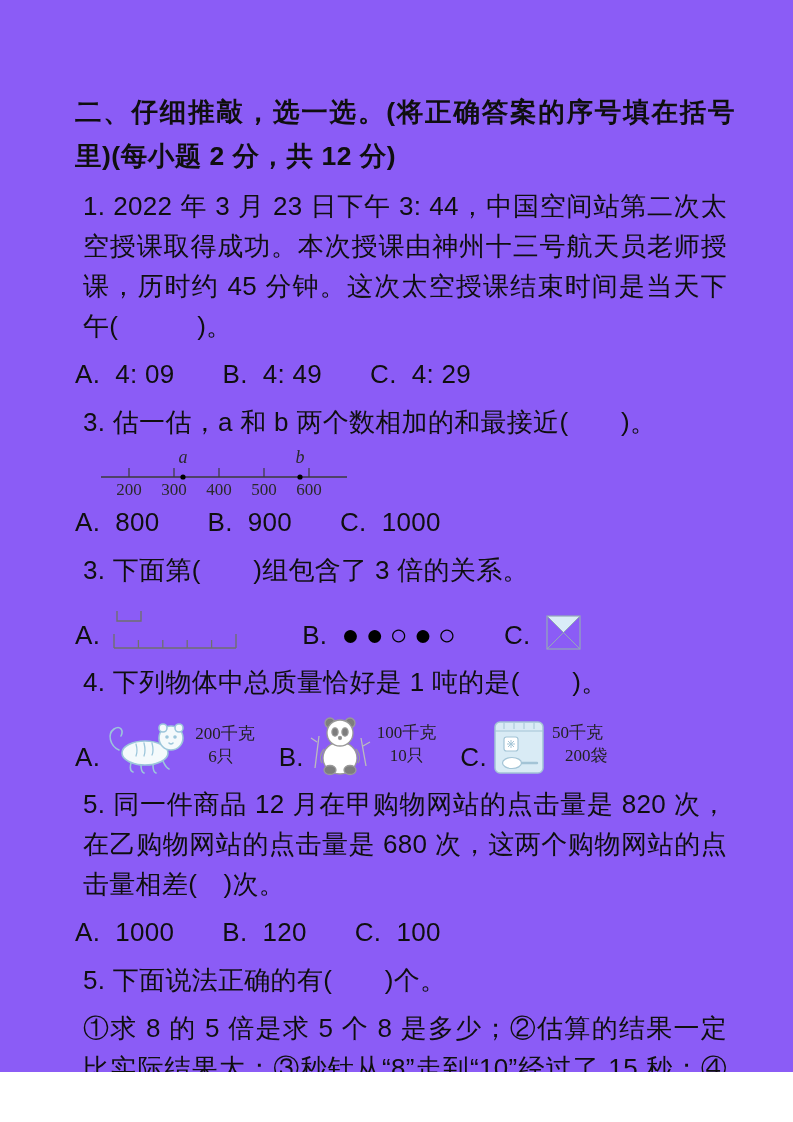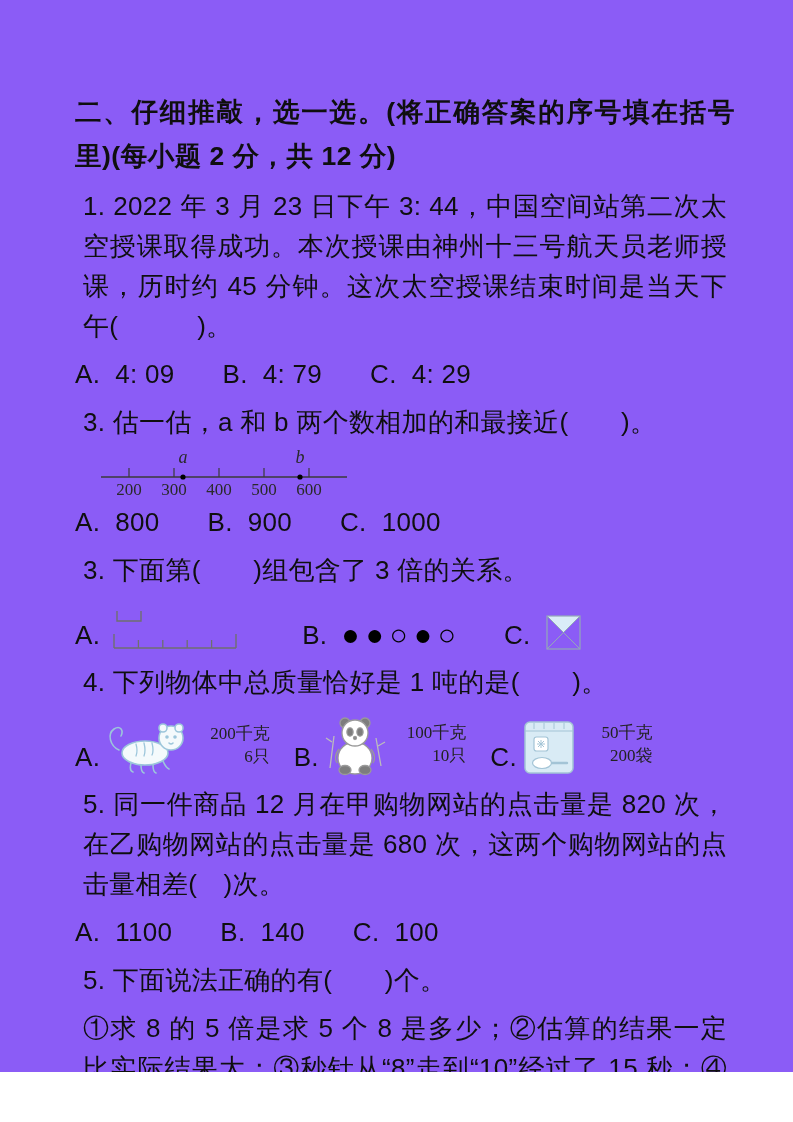--- a/index.html
+++ b/index.html
@@ -39,38 +39,37 @@
     color:#000;
   }
   .xsquare-svg { margin:0 0 3px 14px; }
 
   
   .fig-row { display:flex; align-items:flex-end; height:66px; margin:1px 0 3px 0; }
   .fig-group { display:flex; align-items:flex-end; margin-right:24px; }
   .fig-group svg { margin-left:5px; }
   .fig-labels {
     font-family:"Liberation Serif", serif; font-size:17px; line-height:23px;
-    color:#222; margin-left:21px; align-self:center; padding-bottom:4px;
+    color:#222; margin-left:6px; align-self:center; padding-bottom:4px;
     white-space:nowrap;
-    text-align:right;
   }
   .fig-labels .cnt { padding-left:13px; }
 </style>
 </head>
 <body>
 
 <div class="page">
   <div class="content">
 
     <h2 class="title">二、仔细推敲，选一选。(将正确答案的序号填在括号里)(每小题 2 分，共 12 分)</h2>
 
     <p class="qtext">1. 2022 年 3 月 23 日下午 3: 44，中国空间站第二次太空授课取得成功。本次授课由神州十三号航天员老师授课，历时约 45 分钟。这次太空授课结束时间是当天下午(　　　)。</p>
     <div class="opt-row">
       <span class="opt">A.  4: 09</span>
-      <span class="opt">B.  4: 79</span>
+      <span class="opt">B.  4: 49</span>
       <span class="opt">C.  4: 29</span>
     </div>
 
     <p class="qtext">3. 估一估，a 和 b 两个数相加的和最接近(　　)。</p>
     <div class="numline-wrap">
       <svg width="252" height="48" viewBox="0 0 252 48">
         <line x1="2" y1="27" x2="248" y2="27" stroke="#3a3a3a" stroke-width="1.4"></line>
         <line x1="30" y1="18" x2="30" y2="27" stroke="#3a3a3a" stroke-width="1.2"></line>
         <line x1="75" y1="18" x2="75" y2="27" stroke="#3a3a3a" stroke-width="1.2"></line>
         <line x1="120" y1="18" x2="120" y2="27" stroke="#3a3a3a" stroke-width="1.2"></line>
@@ -176,22 +175,22 @@
         <div class="fig-labels">
           <div>50千克</div>
           <div class="cnt">200袋</div>
         </div>
       </div>
 
     </div>
 
     <p class="qtext">5. 同一件商品 12 月在甲购物网站的点击量是 820 次，在乙购物网站的点击量是 680 次，这两个购物网站的点击量相差(　)次。</p>
     <div class="opt-row">
-      <span class="opt">A.  1100</span>
-      <span class="opt">B.  140</span>
+      <span class="opt">A.  1000</span>
+      <span class="opt">B.  120</span>
       <span class="opt">C.  100</span>
     </div>
 
     <p class="qtext">5. 下面说法正确的有(　　)个。</p>
     <p class="qtext">①求 8 的 5 倍是求 5 个 8 是多少；②估算的结果一定比实际结果大；③秒针从“8”走到“10”经过了 15 秒；④冰箱高 17 米。</p>
     <div class="opt-row">
       <span class="opt">A.  1</span>
       <span class="opt">B.  6</span>
       <span class="opt">C.  3</span>
       <span class="opt">D.  4</span>

